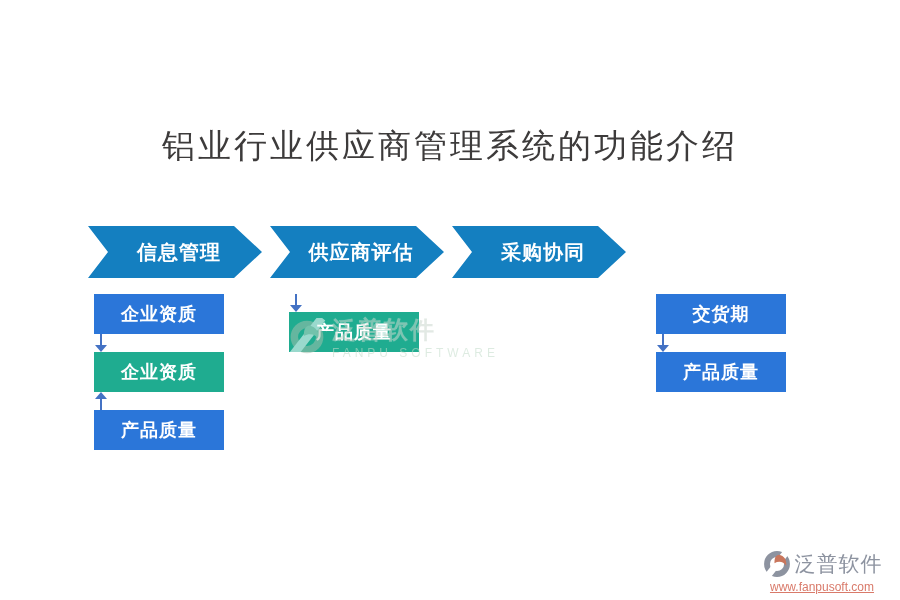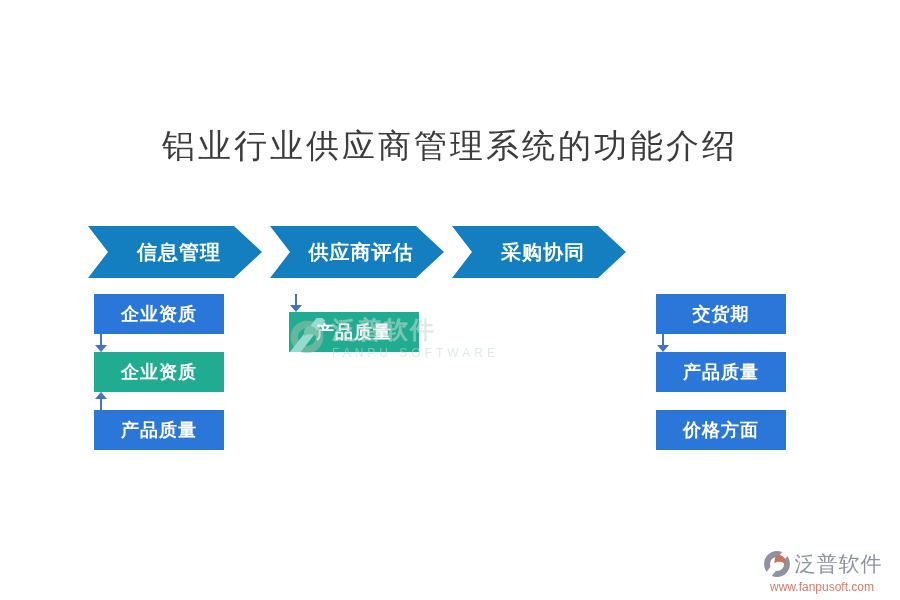--- a/index.html
+++ b/index.html
@@ -146,20 +146,21 @@
   .footer-logo .brand-name {
     font-size: 21px;
     color: #8d93a0;
     letter-spacing: 1px;
   }
   .footer-logo .brand-url {
     font-size: 12px;
     color: #d97a6a;
     font-family: "Liberation Sans", sans-serif;
     margin-top: 1px;
+    text-decoration: underline;
   }
 </style>
 </head>
 <body>
 
 <div class="canvas">
 
   <div class="title">铝业行业供应商管理系统的功能介绍</div>
 
   <div class="chevron-row">
@@ -180,21 +181,20 @@
     <div class="arrow arrow-down"></div>
     <div class="fbox teal">产品质量</div>
   </div>
 
 
   <div class="col col-4">
     <div class="fbox blue">交货期</div>
     <div class="arrow arrow-down"></div>
     <div class="fbox blue">产品质量</div>
     <div class="spacer"></div>
-    <div class="fbox blue">价格方面</div>
   </div>
 
   <div class="watermark">
     <svg width="38" height="38" viewBox="0 0 36 36">
       <circle cx="18" cy="18" r="12" fill="none" stroke="#9fbfad" stroke-width="7"></circle>
       <rect x="14" y="-5" width="8" height="46" fill="#ffffff" transform="rotate(38 18 18)"></rect>
       <path d="M20 7 C27 8 30 14 29 20 C26 15 20 14 15 17 C15 11 16 8 20 7 Z" fill="#b9d4c2"></path>
     </svg>
     <div class="wm-text-wrap">
       <span class="wm-text">泛普软件</span>

